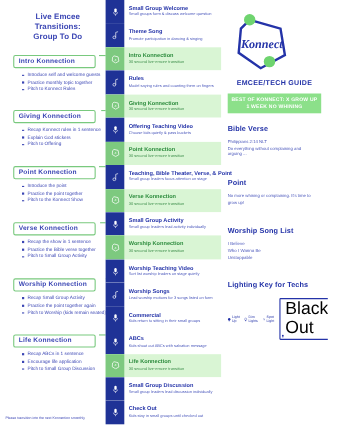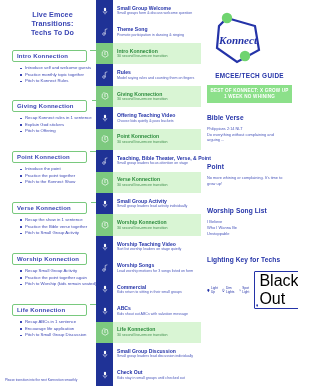--- a/index.html
+++ b/index.html
@@ -117,21 +117,21 @@
   }
 </style>
 </head>
 <body>
 
 <div id="root">
 
   <div class="left-col">
     <div class="left-title">
       <div>Live Emcee Transitions:</div>
-      <div>Techs To Do</div>
+      <div>Group To Do</div>
     </div>
 
     <div class="lblock" style="margin-top:2px;">
       <div class="lhead">Intro Konnection</div>
       <div class="connector" style="left:78px;top:6px;width:18px;height:14px;"></div>
       <ul class="lbullets">
         <li>Introduce self and welcome guests</li>
         <li>Practice monthly topic together</li>
         <li>Pitch to Konnect Rules</li>
       </ul>

